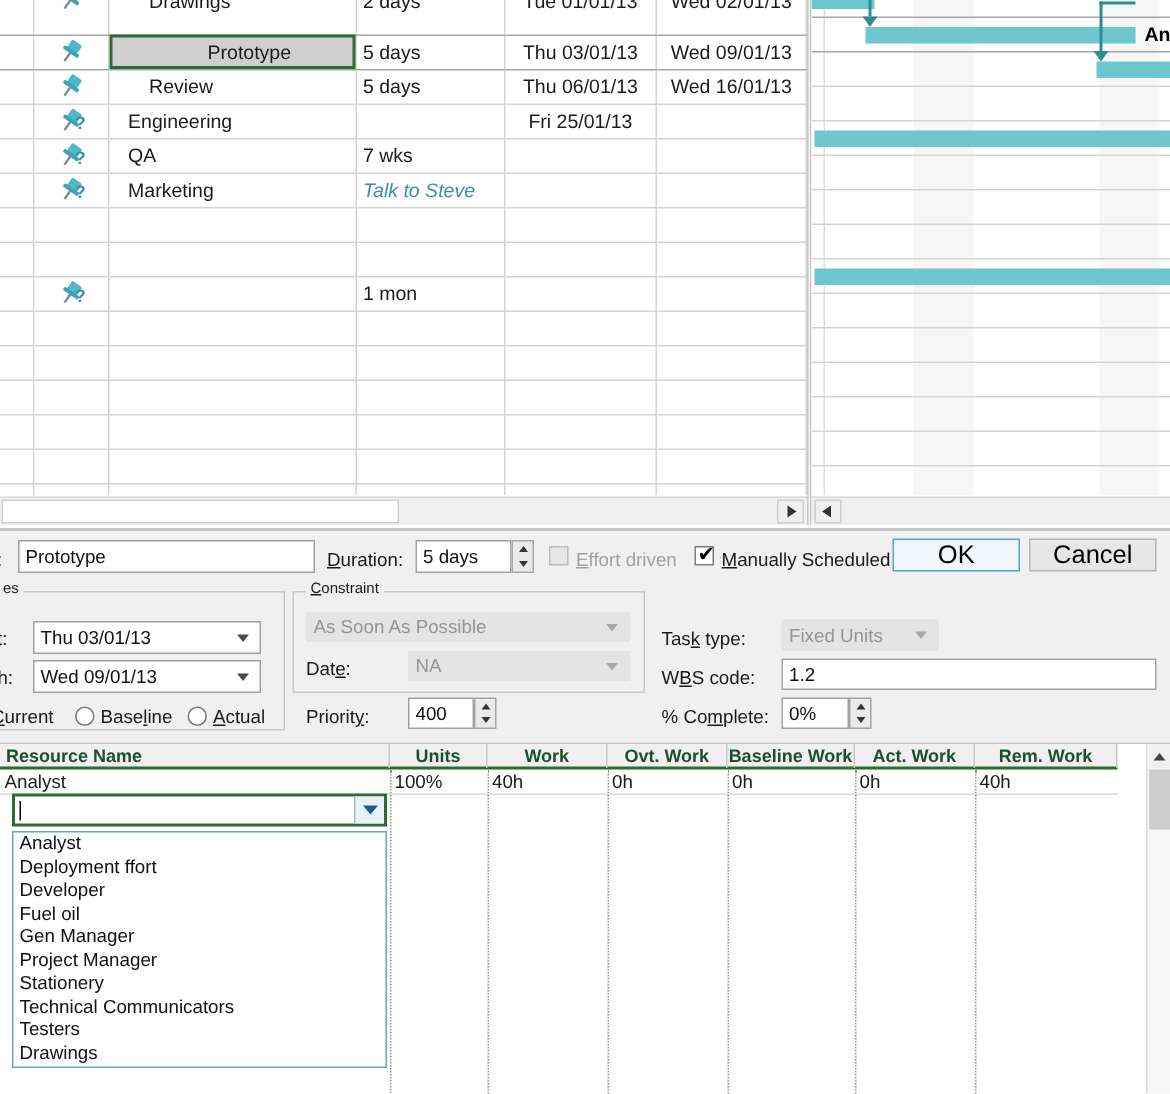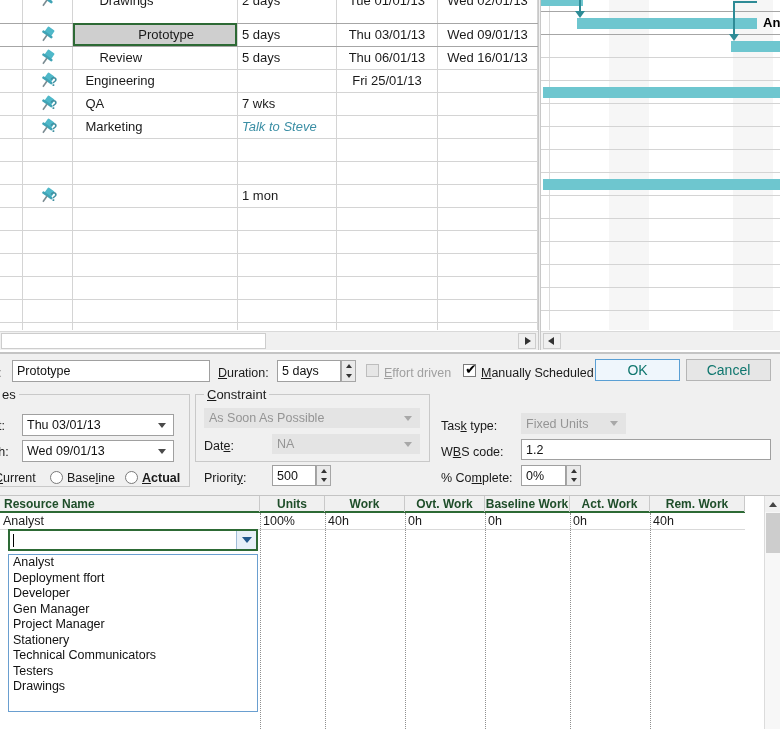--- a/index.html
+++ b/index.html
@@ -94,28 +94,28 @@
   }
   .combo { background:#fff; border:1px solid #a0a0a0; font-size:12.5px; padding:1px 4px; color:#111; display:flex; align-items:center; justify-content:space-between;}
   .combo.disabled { background:#e4e4e4; border:1px solid #e4e4e4; color:#959595;}
   .chev { width:0;height:0;border-left:4px solid transparent;border-right:4px solid transparent;border-top:5px solid #4a4a4a; margin-right:3px;}
   .combo.disabled .chev { border-top-color:#a8a8a8; }
   .spinner { width:15px; height:20px; border:1px solid #a6a6a6; background:#eaeaea; display:flex; flex-direction:column;}
   .spinner div { flex:1; display:flex; align-items:center; justify-content:center;}
   .sp-up { width:0;height:0;border-left:3.5px solid transparent;border-right:3.5px solid transparent;border-bottom:4px solid #333;}
   .sp-dn { width:0;height:0;border-left:3.5px solid transparent;border-right:3.5px solid transparent;border-top:4px solid #333;}
   .groupbox { position:absolute; border:1px solid #c9c9c9; border-radius:0; }
-  .groupbox-title { position:absolute; top:-8px; left:8px; background:#f0f0f0; padding:0 3px; font-size:13px;}
+  .groupbox-title { position:absolute; top:-8px; left:8px; background:#f0f0f0; padding:0 3px; font-size:10px;}
   .checkbox { width:13px;height:13px;border:1px solid #7a7a7a;background:#fff;display:inline-block;position:relative;vertical-align:middle;}
   .checkbox.disabled { background:#e6e6e6; border-color:#bdbdbd; }
   .checkbox .tick { position:absolute; left:1px; top:-3px; font-size:14px; color:#000; line-height:14px;}
   .radio { width:13px;height:13px;border:1px solid #7a7a7a;border-radius:50%;background:#fff;display:inline-block;vertical-align:middle;}
   .btn3d {
-    background:#e6e6e6; border:1px solid #b5b5b5; font-size:14px;
-    display:flex; align-items:center; justify-content:center; color:#0f766e;
+    background:#e6e6e6; border:1px solid #b5b5b5; font-size:17px;
+    display:flex; align-items:center; justify-content:center; color:#000000;
   }
   .btn3d.primary { border:1px solid #5a9fd4; background:#eff6fc; }
 
   
   #restable { position:absolute; left:0; top:495px; width:780px; height:234px; background:#fff; border-top:1px solid #c4c4c4;}
   .rt-head { position:absolute; left:0; top:0; height:17px; width:745px; background:#f0f0f0; border-bottom:2px solid #2d6a35;}
   .rt-head .hc {
     position:absolute; top:0; height:16px; line-height:16px;
     font-size:12px; color:#1f4e2a; font-weight:bold; text-align:center;
     border-right:1px solid #c9c9c9;
@@ -409,37 +409,37 @@
     <div class="fld-label" style="position:absolute; left:-8px; top:91px;">sh:</div>
     <div class="combo" style="position:absolute; left:22px; top:86px; width:152px; height:22px;">
       <span>Wed 09/01/13</span>
       <span class="chev"></span>
     </div>
 
     <div class="fld-label" style="position:absolute; left:-6px; top:117px;"><u>C</u>urrent</div>
     <span class="radio" style="position:absolute; left:50px; top:117px;"></span>
     <div class="fld-label" style="position:absolute; left:67px; top:117px;">Base<u>l</u>ine</div>
     <span class="radio" style="position:absolute; left:125px; top:117px;"></span>
-    <div class="fld-label" style="position:absolute; left:142px; top:117px;font-weight:bold;"><u>A</u>ctual</div>
+    <div class="fld-label" style="position:absolute; left:142px; top:117px;"><u>A</u>ctual</div>
 
     <div class="groupbox" style="left:195px; top:40px; width:235px; height:68px;">
       <span class="groupbox-title"><u>C</u>onstraint</span>
     </div>
     <div class="combo disabled" style="position:absolute; left:204px; top:54px; width:216px; height:20px;">
       <span>As Soon As Possible</span>
       <span class="chev"></span>
     </div>
     <div class="fld-label" style="position:absolute; left:204px; top:85px;">Dat<u>e</u>:</div>
     <div class="combo disabled" style="position:absolute; left:272px; top:80px; width:148px; height:20px;">
       <span>NA</span>
       <span class="chev"></span>
     </div>
 
     <div class="fld-label" style="position:absolute; left:204px; top:117px;">Priorit<u>y</u>:</div>
-    <div class="textbox" style="position:absolute; left:272px; top:111px; width:44px; height:21px;">500</div>
+    <div class="textbox" style="position:absolute; left:272px; top:111px; width:44px; height:21px;">400</div>
     <div class="spinner" style="position:absolute; left:316px; top:111px; height:21px;">
       <div>
           <span class="sp-up"></span>
         </div>
       <div>
           <span class="sp-dn"></span>
         </div>
     </div>
 
     <div class="fld-label" style="position:absolute; left:441px; top:65px;">Tas<u>k</u> type:</div>
@@ -496,20 +496,21 @@
       <span class="edit-caret"></span>
       <span class="edit-drop">
         <span class="edit-chev"></span>
       </span>
     </div>
 
     <div class="dropdown-list" id="dd-list" style="left:8px; top:58px; width:250px; height:158px;">
         <div class="dd-item">Analyst</div>
         <div class="dd-item">Deployment ffort</div>
         <div class="dd-item">Developer</div>
+        <div class="dd-item">Fuel oil</div>
         <div class="dd-item">Gen Manager</div>
         <div class="dd-item">Project Manager</div>
         <div class="dd-item">Stationery</div>
         <div class="dd-item">Technical Communicators</div>
         <div class="dd-item">Testers</div>
         <div class="dd-item">Drawings</div>
       </div>
 
     <div class="rt-vsb">
       <div class="up">

